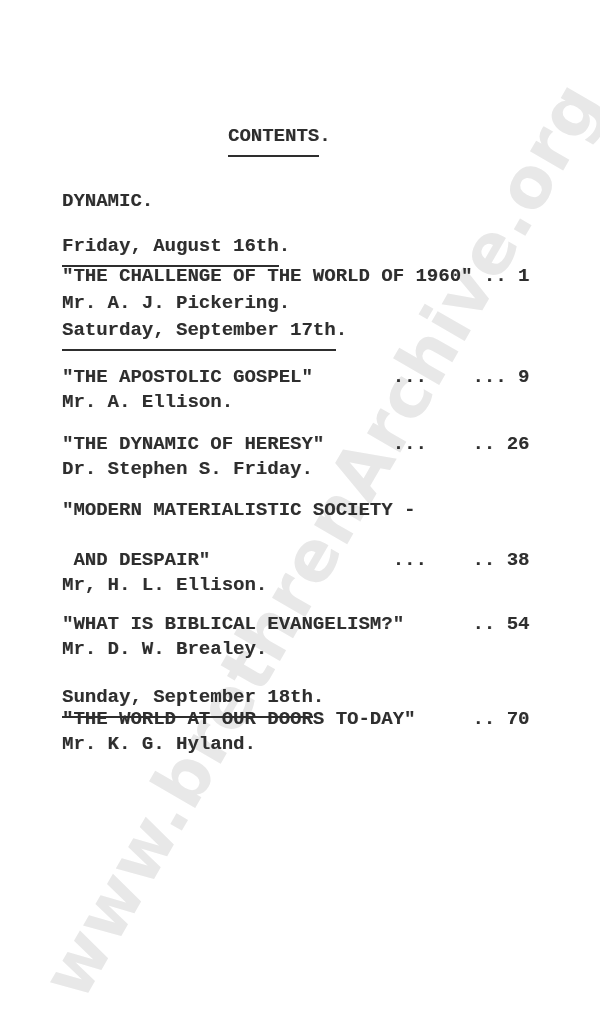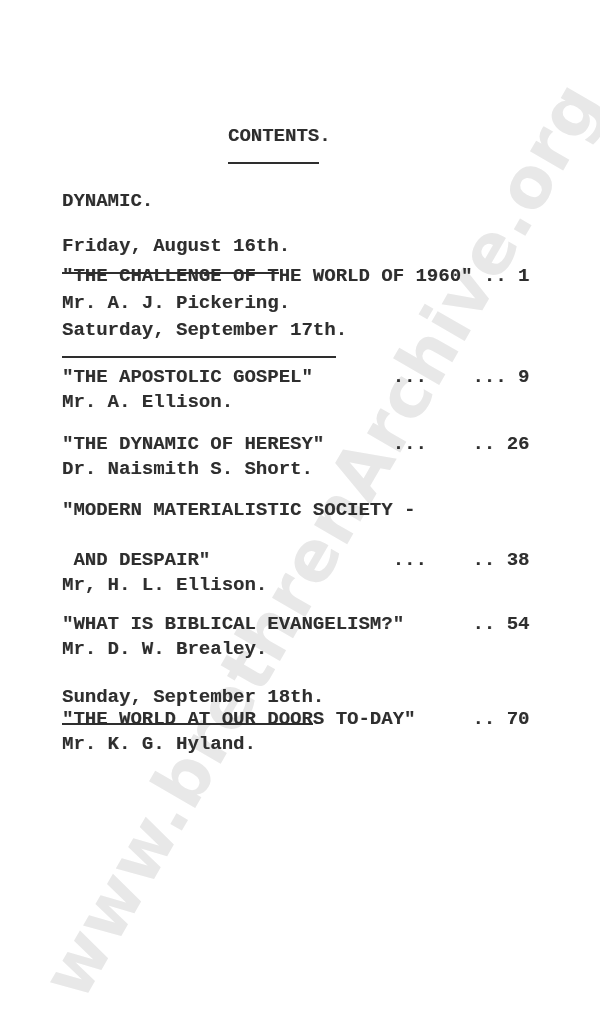--- a/index.html
+++ b/index.html
@@ -14,21 +14,21 @@
     color:#2e2e2e;
   }
   .line{
     position:absolute;
     left:62px;
     white-space:pre;
     line-height:21px;
     text-shadow:0.4px 0.4px 0 rgba(46,46,46,0.35);
   }
   .title-line{left:228px;}
-  .u{border-bottom:2px solid #2e2e2e;padding-bottom:15px;}
+  .u{border-bottom:2px solid #2e2e2e;padding-bottom:8px;}
   .watermark{
     position:absolute;
     left:322px;top:540px;
     transform:translate(-50%,-50%) rotate(-60deg);
     font-family:"DejaVu Sans", sans-serif;
     font-weight:700;
     font-size:70px;
     letter-spacing:1px;
     color:#e8e8e8;
     white-space:nowrap;
@@ -50,21 +50,21 @@
 
   <div class="line" style="top:266px">"THE CHALLENGE OF THE WORLD OF 1960" .. 1</div>
   <div class="line" style="top:293px">Mr. A. J. Pickering.</div>
 
   <div class="line" style="top:320px"><span class="u">Saturday, September 17th</span><span>.</span></div>
 
   <div class="line" style="top:367px">"THE APOSTOLIC GOSPEL"       ...    ... 9</div>
   <div class="line" style="top:392px">Mr. A. Ellison.</div>
 
   <div class="line" style="top:434px">"THE DYNAMIC OF HERESY"      ...    .. 26</div>
-  <div class="line" style="top:459px">Dr. Naismith S. Short.</div>
+  <div class="line" style="top:459px">Dr. Stephen S. Friday.</div>
 
   <div class="line" style="top:500px">"MODERN MATERIALISTIC SOCIETY -</div>
   <div class="line" style="top:550px"> AND DESPAIR"                ...    .. 38</div>
   <div class="line" style="top:575px">Mr, H. L. Ellison.</div>
 
   <div class="line" style="top:614px">"WHAT IS BIBLICAL EVANGELISM?"      .. 54</div>
   <div class="line" style="top:639px">Mr. D. W. Brealey.</div>
 
   <div class="line" style="top:687px"><span class="u">Sunday, September 18th</span><span>.</span></div>
 

